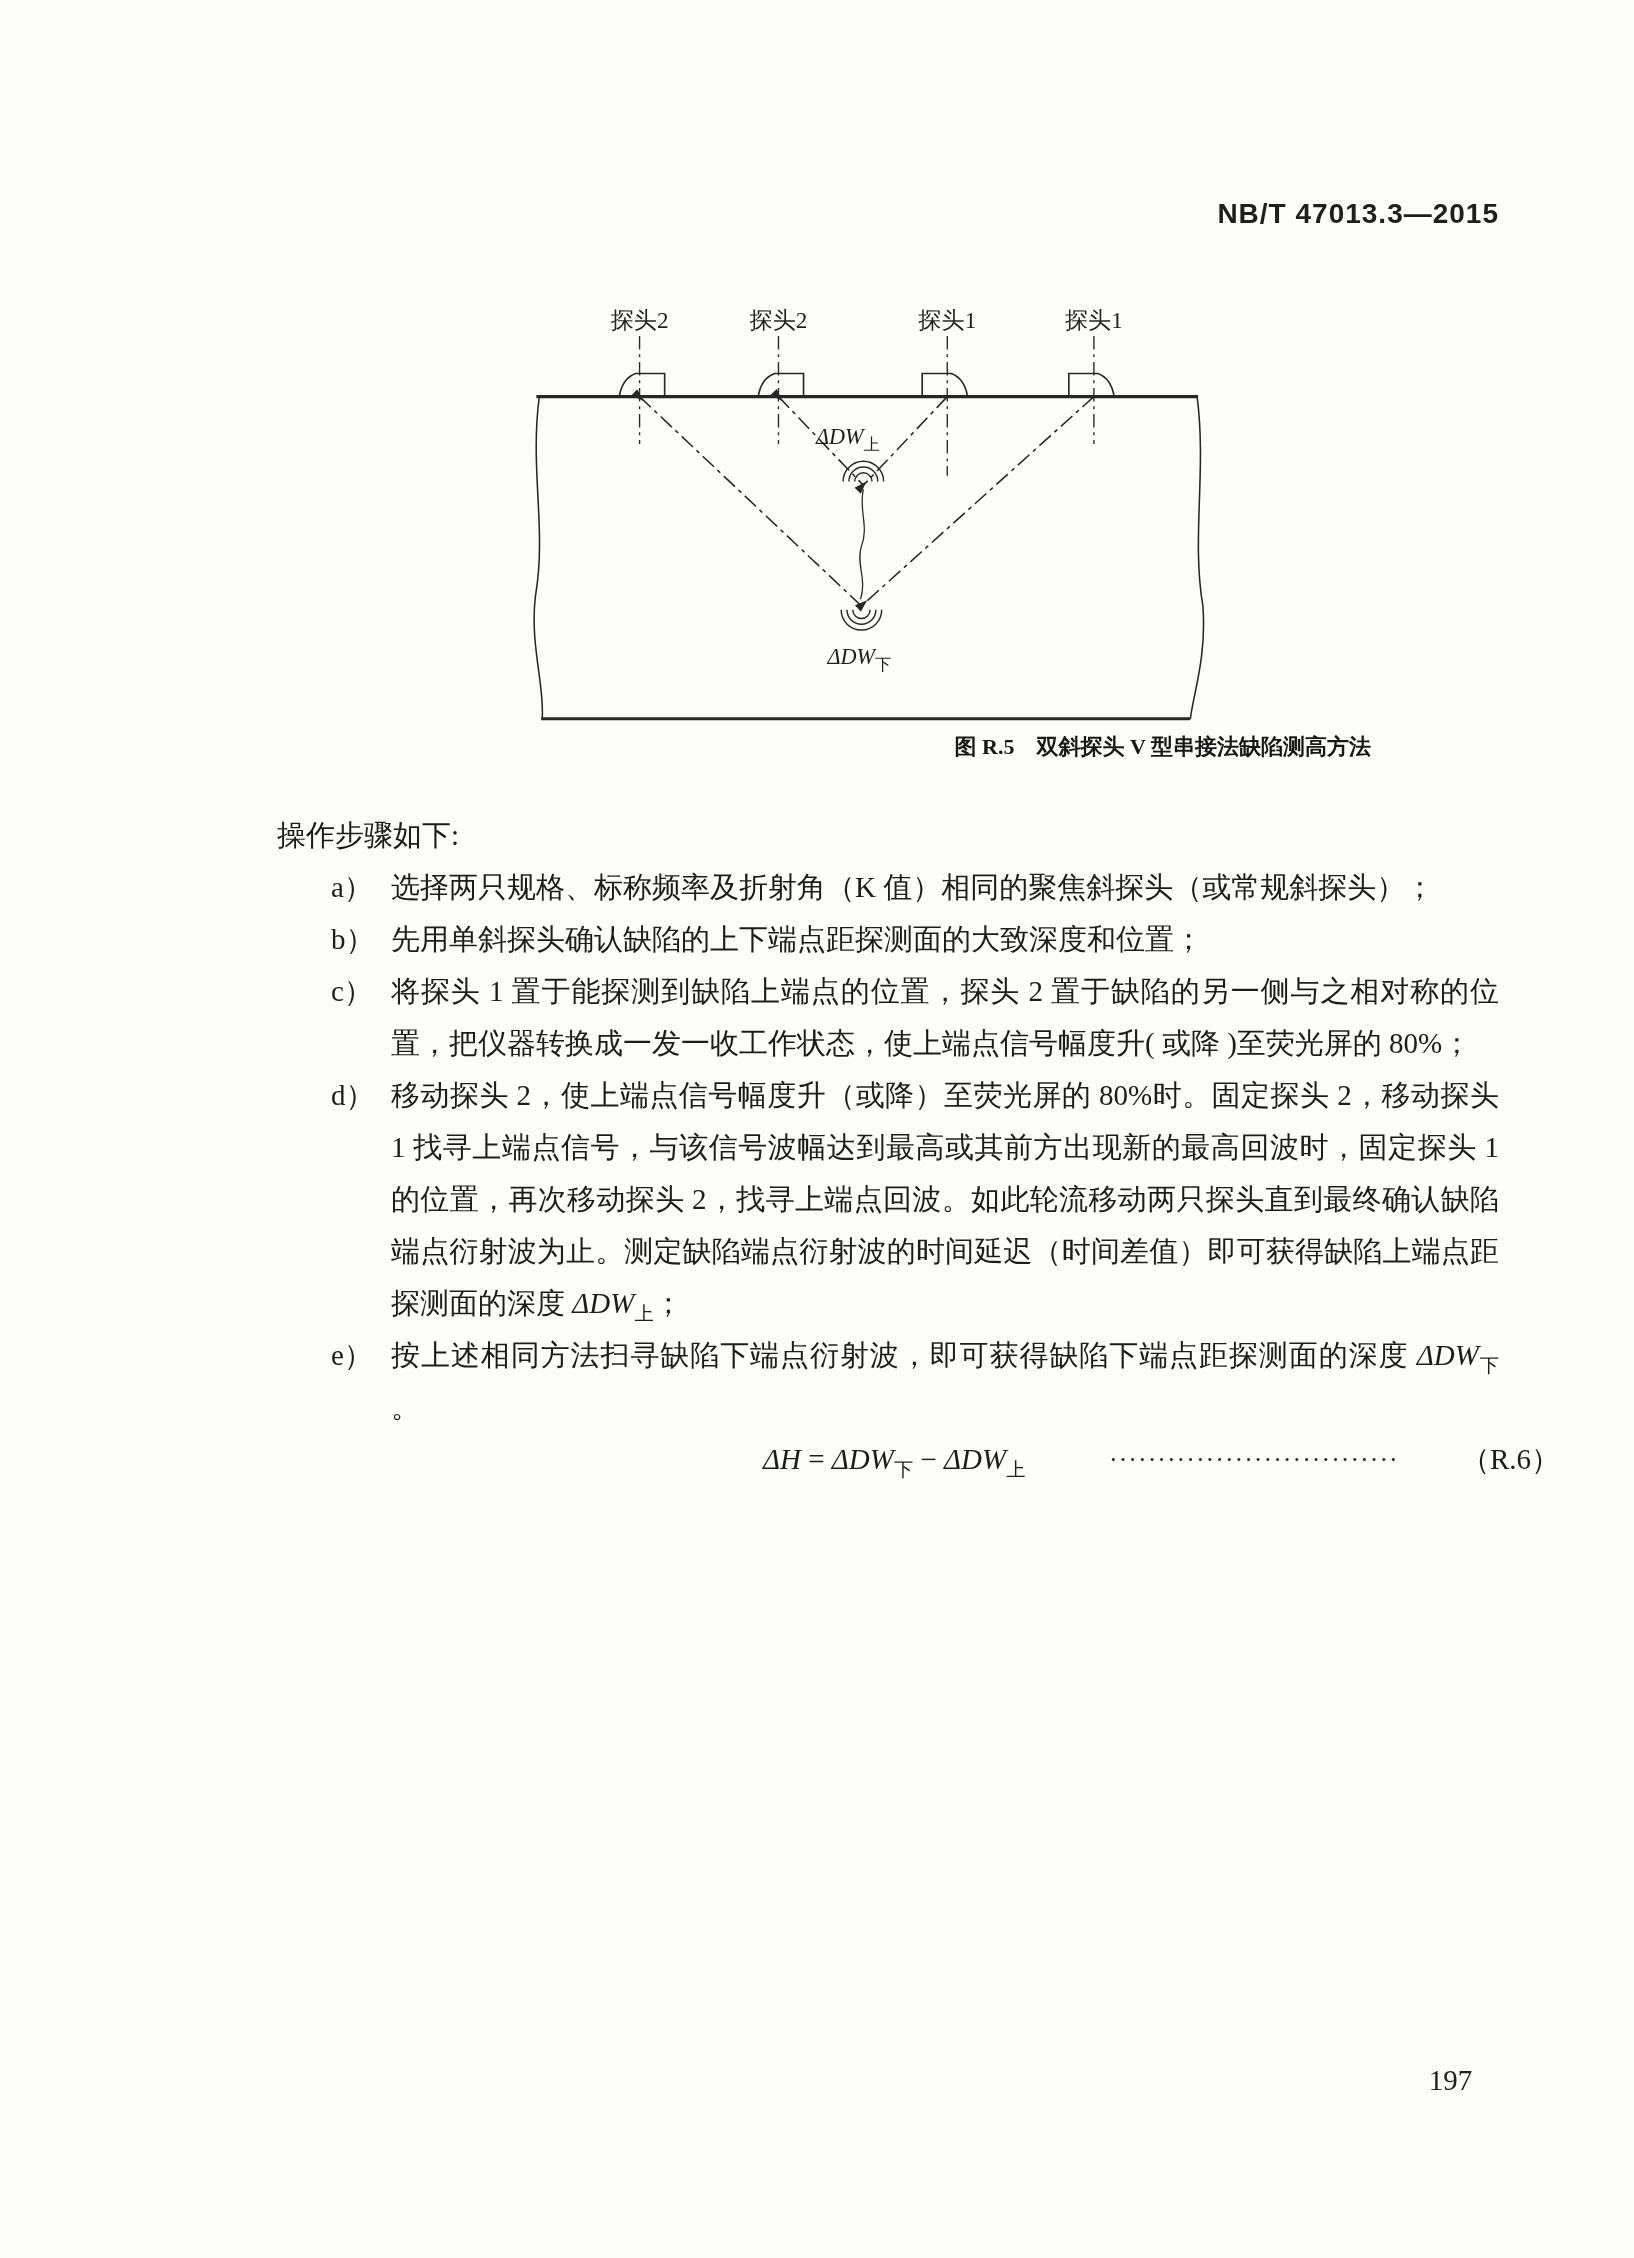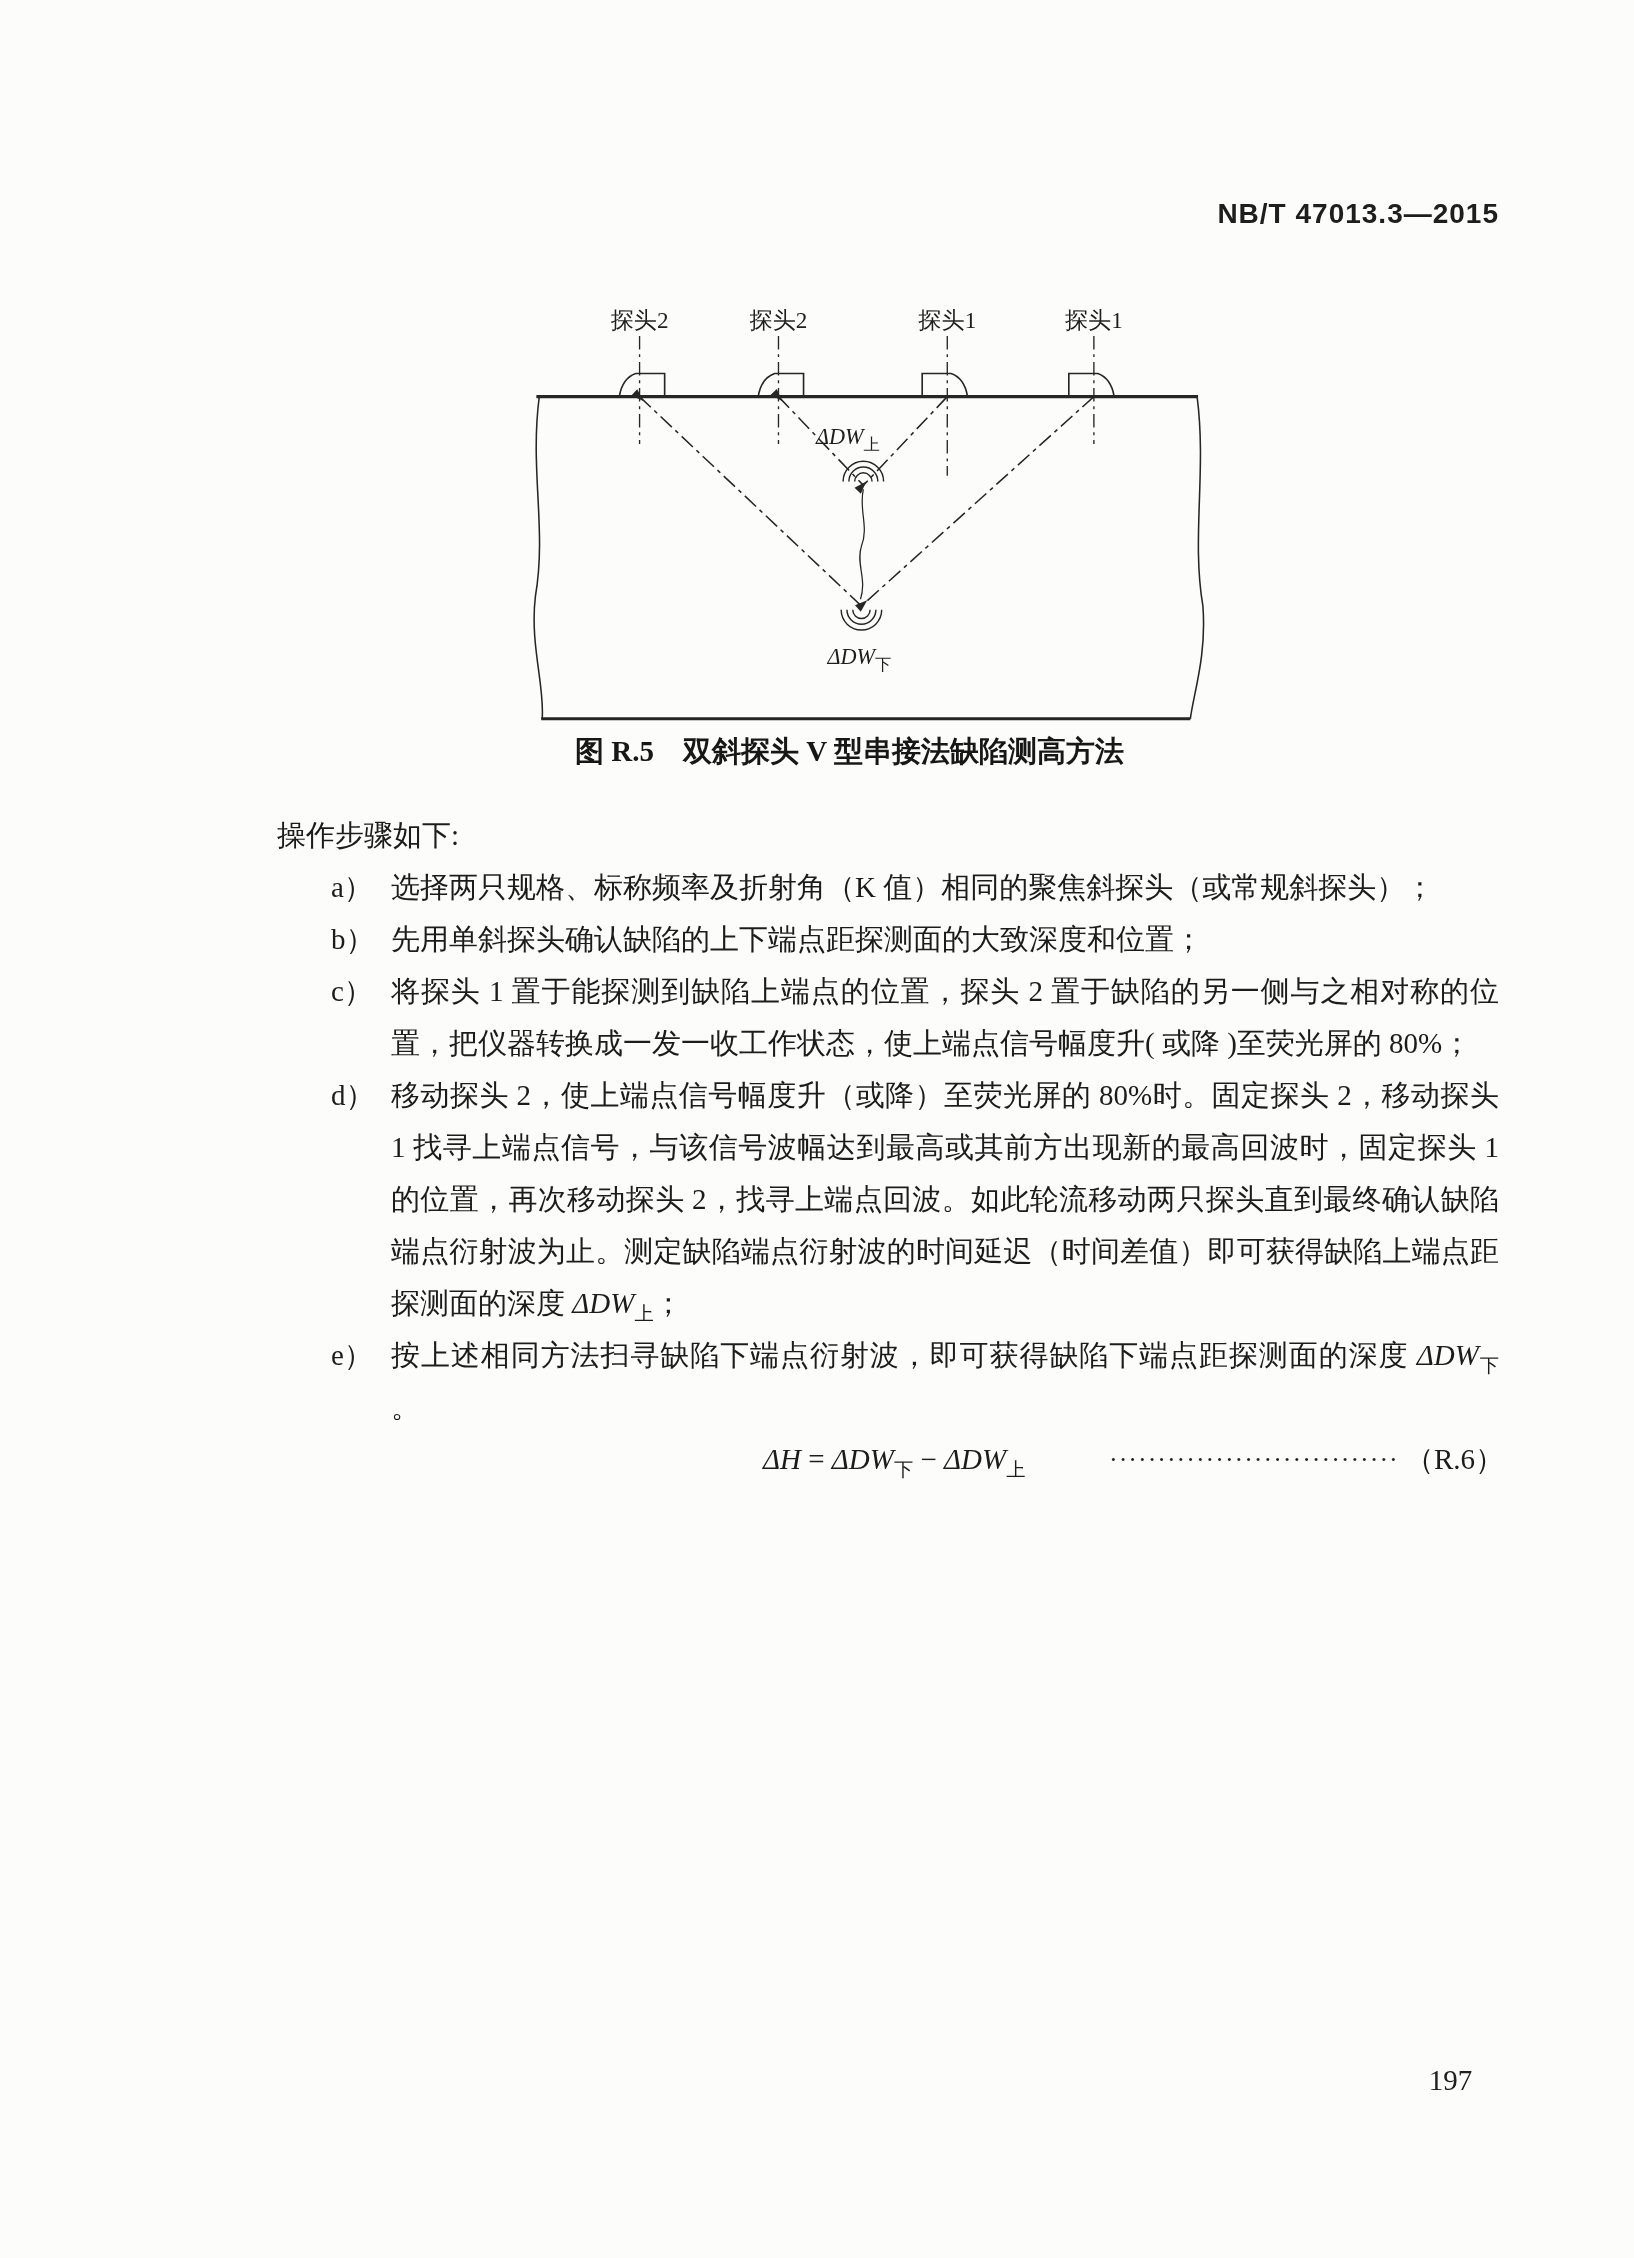--- a/index.html
+++ b/index.html
@@ -15,40 +15,40 @@
   .header{
     position:absolute;top:198px;left:0;width:1499px;
     text-align:right;
     font-family:"Liberation Sans","DejaVu Sans",sans-serif;
     font-size:28px;font-weight:600;letter-spacing:1px;color:#1e1e1e;
   }
   svg.diagram{position:absolute;left:483px;top:278px;}
   svg.diagram text{font-family:"Liberation Serif","DejaVu Serif",serif;fill:#1e1e1e;}
   .caption{
     position:absolute;top:732px;left:328px;width:1043px;
-    text-align:center;font-size:29px;font-weight:bold;color:#171717;
+    text-align:right;font-size:22px;font-weight:bold;color:#171717;
   }
   .bodytext{
     position:absolute;left:277px;top:809px;width:1222px;
     font-size:29px;line-height:52px;color:#1c1c1c;
   }
   .intro{margin:0;}
   .li{position:relative;padding-left:114px;text-align:justify;}
   .li .lab{position:absolute;left:54px;top:0;}
   .dwi{font-style:italic;}
   sub.cjk{font-size:19.3px;font-style:normal;vertical-align:-6.8px;line-height:0;}
   .closing{margin:0;}
   .frow{position:relative;height:56px;}
   .fexpr{position:absolute;left:458px;top:0;font-style:italic;margin-left:28px;}
   .fexpr .up{font-style:normal;}
   .fleader{
     position:absolute;left:832px;top:1px;width:286px;
     overflow:hidden;white-space:nowrap;letter-spacing:1px;font-size:26px;color:#222;
   }
-  .fref{position:absolute;left:1128px;top:0;text-align:right;}
+  .fref{position:absolute;left:1184px;top:0;text-align:right;}
   .pagenum{position:absolute;top:2064px;left:1402px;width:97px;text-align:center;font-size:29px;color:#202020;}
   .footer{
     position:absolute;top:2163px;left:17.4px;width:1617px;
     text-align:center;font-size:25px;color:#272727;letter-spacing:1px;
   }
 </style>
 </head>
 <body>
 
 <div class="page">

